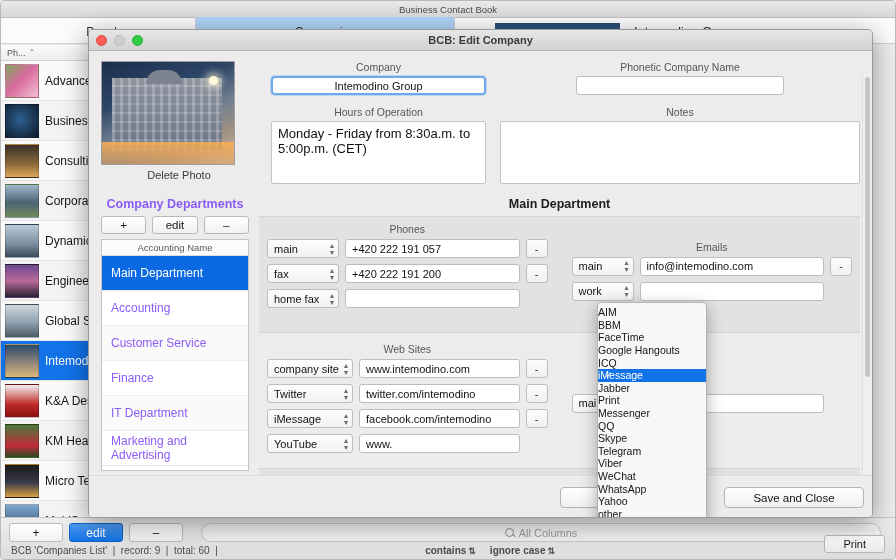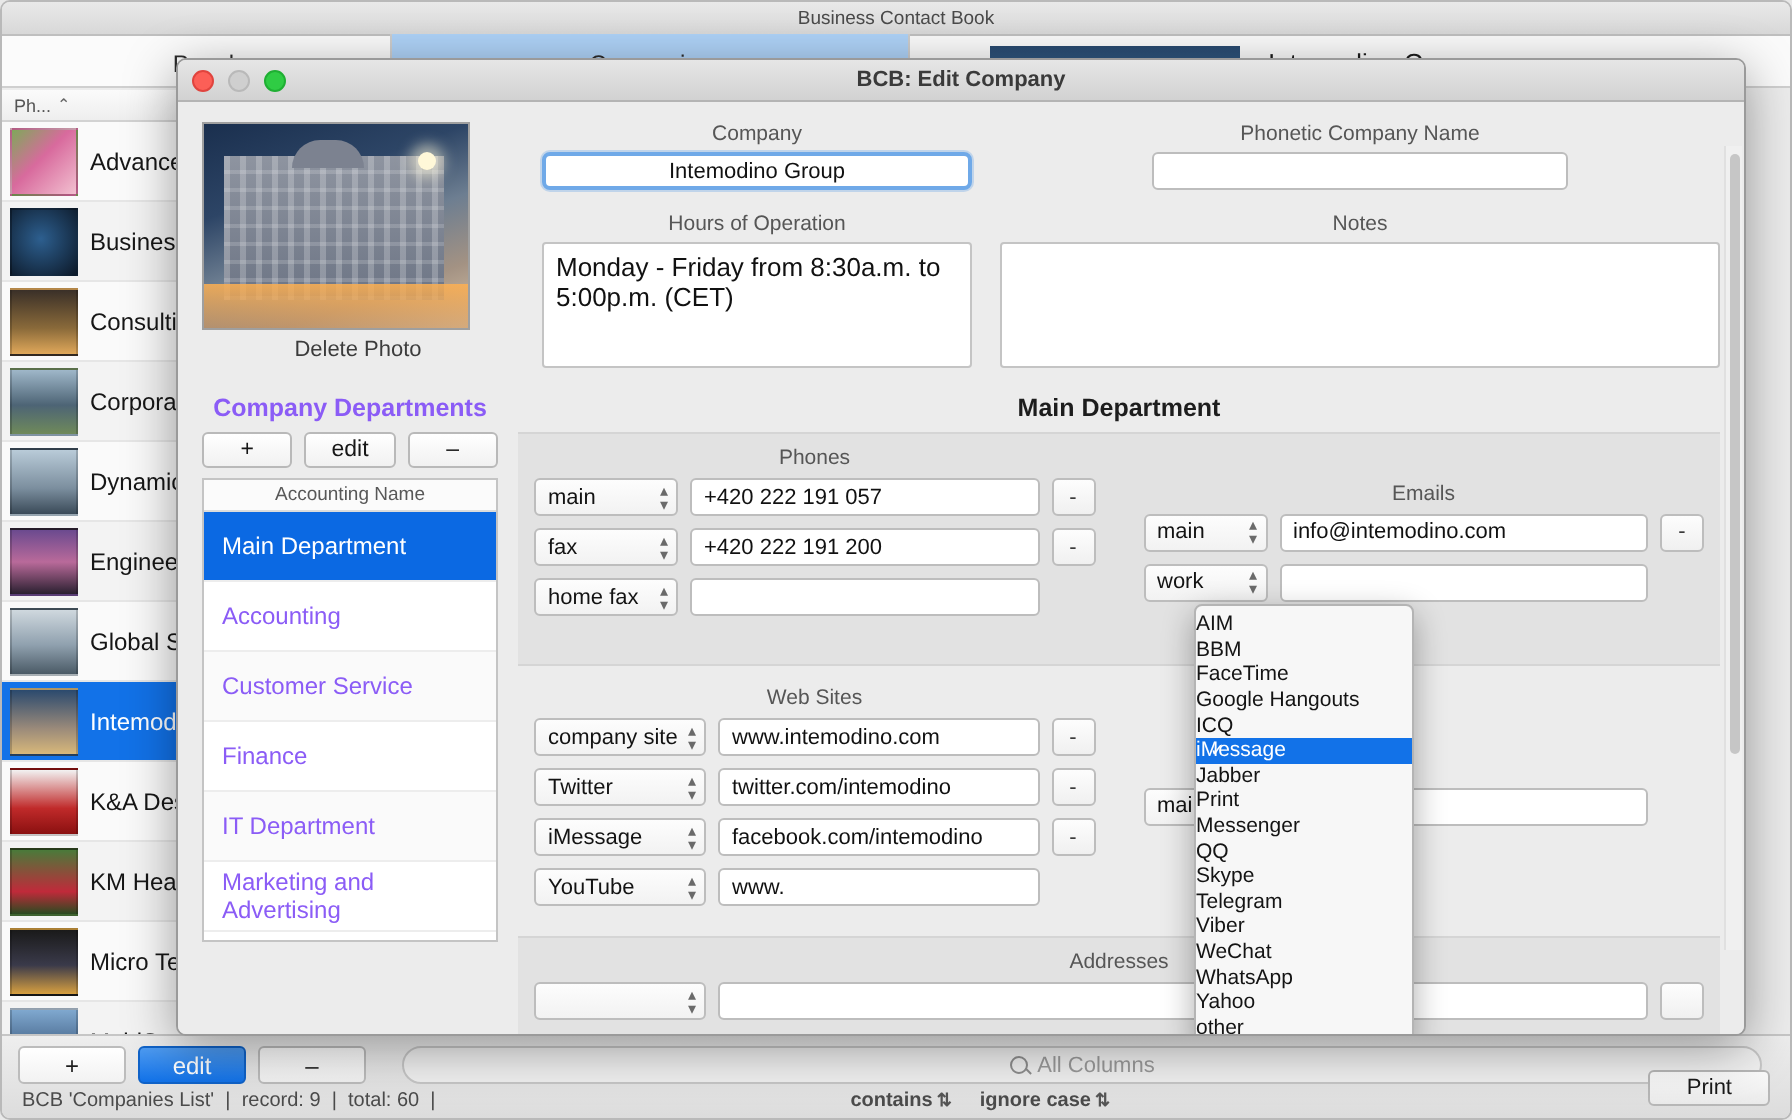--- a/index.html
+++ b/index.html
@@ -571,16 +571,20 @@
         <div class="mitem">WeChat</div>
         <div class="mitem">WhatsApp</div>
         <div class="mitem">Yahoo</div>
         <div class="mitem">other</div>
       </div>
 
       <div class="scrollbar">
         <div class="scrollthumb"></div>
       </div>
 
+      <div class="dlg-footer">
+        <div class="fbtn cancel">Cancel</div>
+        <div class="fbtn save">Save and Close</div>
+      </div>
 
     </div>
   </div>
 </div>
 
 </body></html>

